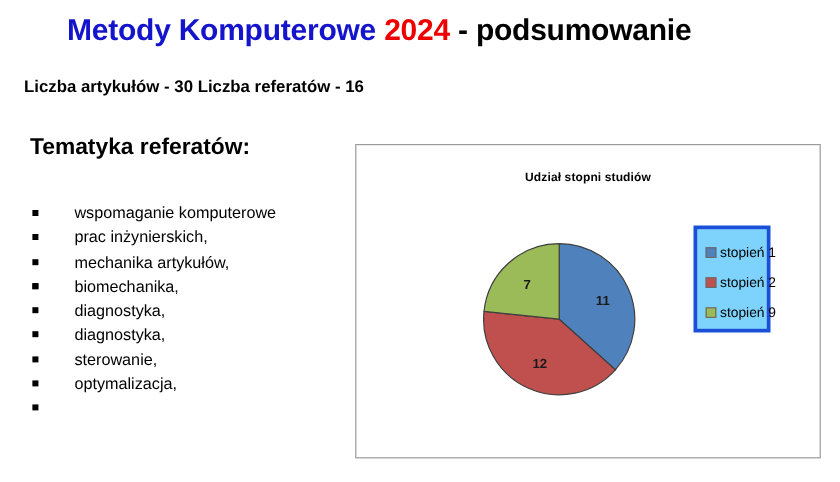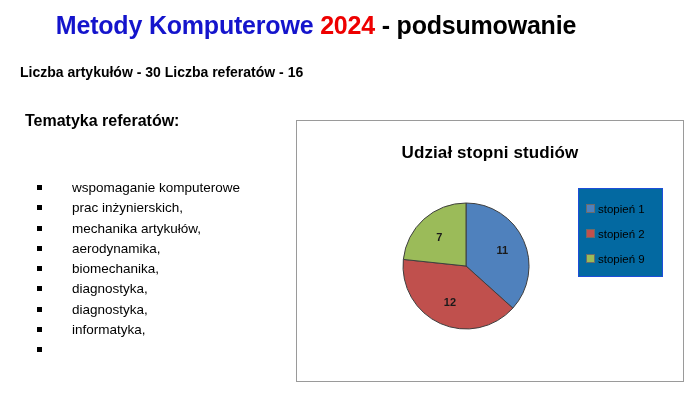--- a/index.html
+++ b/index.html
@@ -41,33 +41,33 @@
     font-size: 14px;
     font-weight: bold;
     white-space: nowrap;
   }
 
   
   #topics-heading {
     position: absolute;
     left: 25px;
     top: 112px;
-    font-size: 16px;
+    font-size: 19px;
     font-weight: bold;
     white-space: nowrap;
   }
 
   
   #topics-list {
     position: absolute;
     left: 22px;
     top: 168px;
     width: 270px;
     list-style: none;
-    margin: 10px;
+    margin: 0;
     padding: 0;
   }
   #topics-list li {
     position: relative;
     padding-left: 40px;
     font-size: 13.5px;
     line-height: 20.3px;
     white-space: nowrap;
   }
   #topics-list li .bullet-square {
@@ -89,21 +89,21 @@
     background: #ffffff;
     border: 1px solid #9a9a9a;
     box-sizing: border-box;
   }
   #chart-title {
     position: absolute;
     left: 0;
     top: 22px;
     width: 386px;
     text-align: center;
-    font-size: 17px;
+    font-size: 10px;
     font-weight: bold;
     letter-spacing: 0.1px;
   }
 
   
   #pie-wrap {
     position: absolute;
     left: 104px;
     top: 80px;
     width: 130px;
@@ -115,25 +115,25 @@
     font-size: 11px;
     font-weight: bold;
     fill: #1a1a1a;
   }
 
   
   #chart-legend {
     position: absolute;
     left: 281px;
     top: 67px;
-    width: 85px;
+    width: 64px;
     height: 89px;
-    border: 1px solid #1d4ed8;
+    border: 3px solid #1d4ed8;
     box-sizing: border-box;
-    background: #0369a1;
+    background: #7dd3fc;
     padding: 7px 0 0 7px;
   }
   .legend-item {
     display: flex;
     align-items: center;
     height: 25px;
   }
   .legend-swatch {
     width: 9px;
     height: 9px;
@@ -156,26 +156,26 @@
 </div>
 
 <div id="counts-line">Liczba artykułów - 30 Liczba referatów  - 16</div>
 
 <div id="topics-heading">Tematyka referatów:</div>
 
 <ul id="topics-list">
   <li><span class="bullet-square"></span><span>wspomaganie komputerowe</span></li>
   <li><span class="bullet-square"></span><span>prac inżynierskich,</span></li>
   <li><span class="bullet-square"></span><span>mechanika artykułów,</span></li>
-  <li><span class="bullet-square"></span><span>aerodynamika,</span></li>
+  <li><span class="bullet-square"></span></li>
   <li><span class="bullet-square"></span><span>biomechanika,</span></li>
   <li><span class="bullet-square"></span><span>diagnostyka,</span></li>
   <li><span class="bullet-square"></span><span>diagnostyka,</span></li>
-  <li><span class="bullet-square"></span><span>informatyka,</span></li>
-  <li><span class="bullet-square"></span></li>
+  <li><span class="bullet-square"></span><span>sterowanie,</span></li>
+  <li><span class="bullet-square"></span><span>optymalizacja,</span></li>
   <li><span class="bullet-square"></span></li>
 </ul>
 
 <div id="chart-frame">
 
   <div id="chart-title">Udział stopni studiów</div>
 
   <div id="pie-wrap">
     <svg id="pie-svg" width="130" height="130" viewBox="0 0 130 130">
       <g id="pie-slices">

